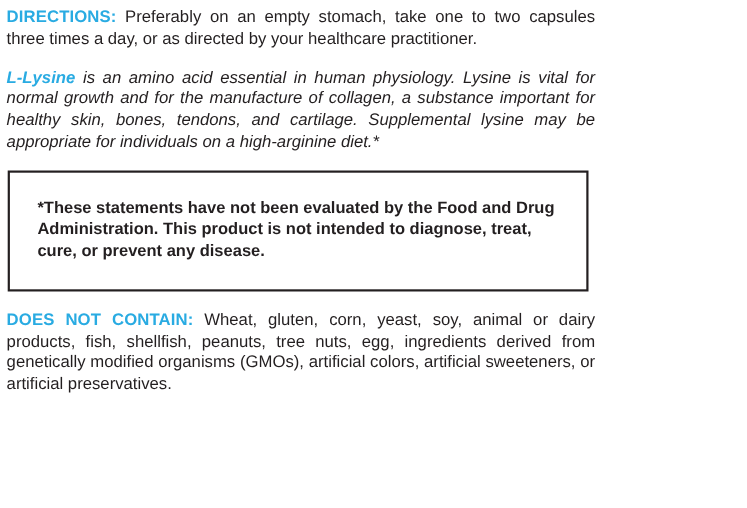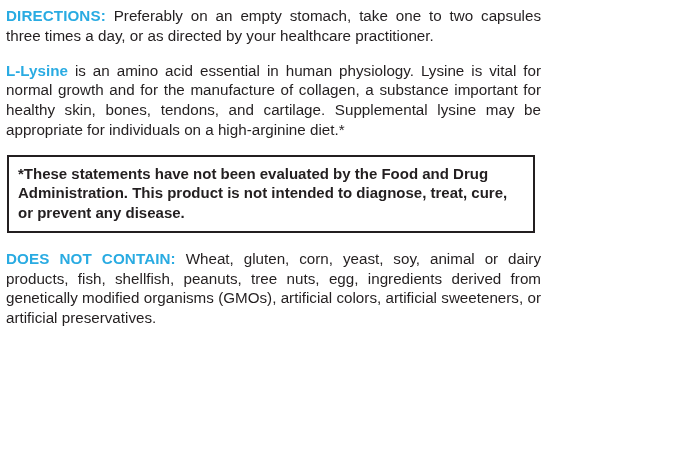--- a/index.html
+++ b/index.html
@@ -39,28 +39,29 @@
   .heading-dark {
     color: #29abe2;
     font-weight: bold;
   }
   .disclaimer-box {
     border: 2px solid #231f20;
     padding: 7px 9px 8px 9px;
     margin: 2px 6px 16px 1px;
   }
   .disclaimer-box p {
-    margin: 0;
+    margin: 16px;
     font-size: 15px;
     line-height: 1.32;
     font-weight: bold;
     text-align: left;
   }
   .tight {
     margin-bottom: 14px;
+    font-style: italic;
   }
 </style>
 </head>
 <body>
 
 <div class="label">
 
   <p class="block"><span class="heading">DIRECTIONS:</span><span> Preferably on an empty stomach, take one to two capsules three times a day, or as directed by your healthcare practitioner.</span></p>
 
 

